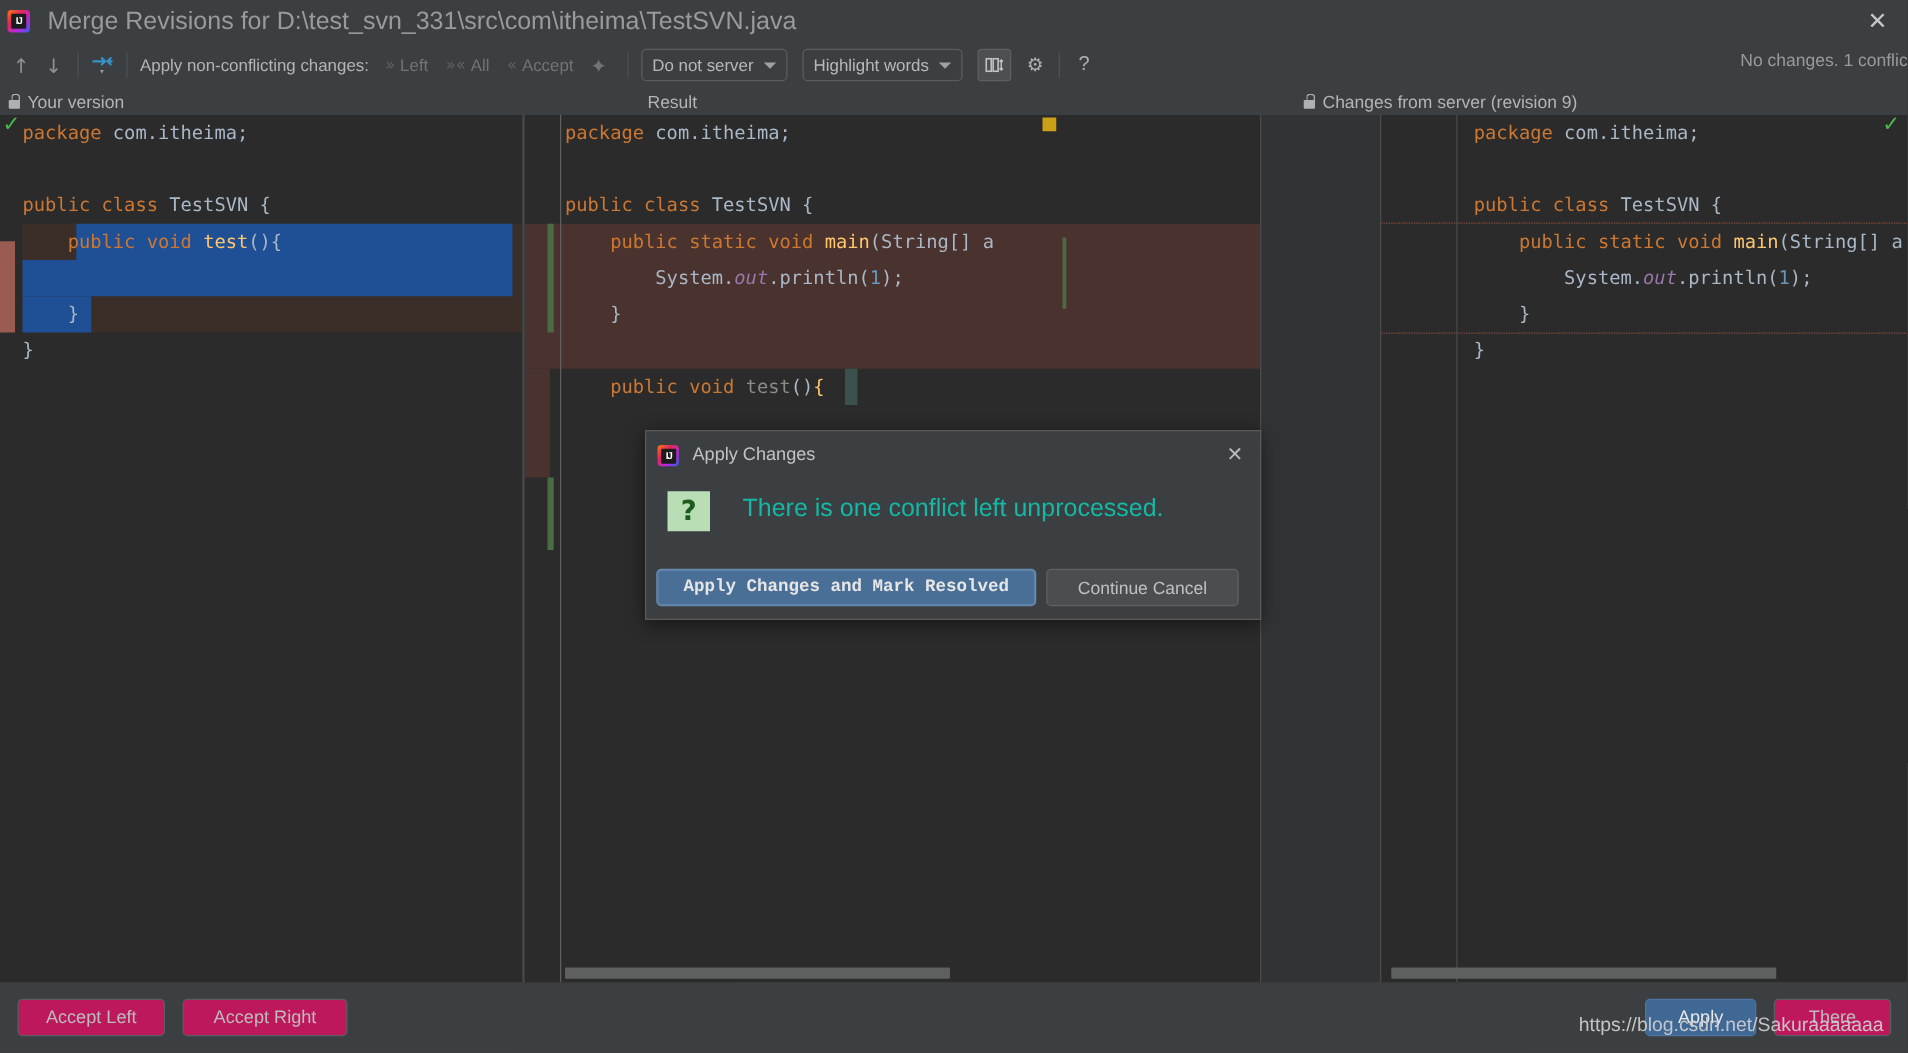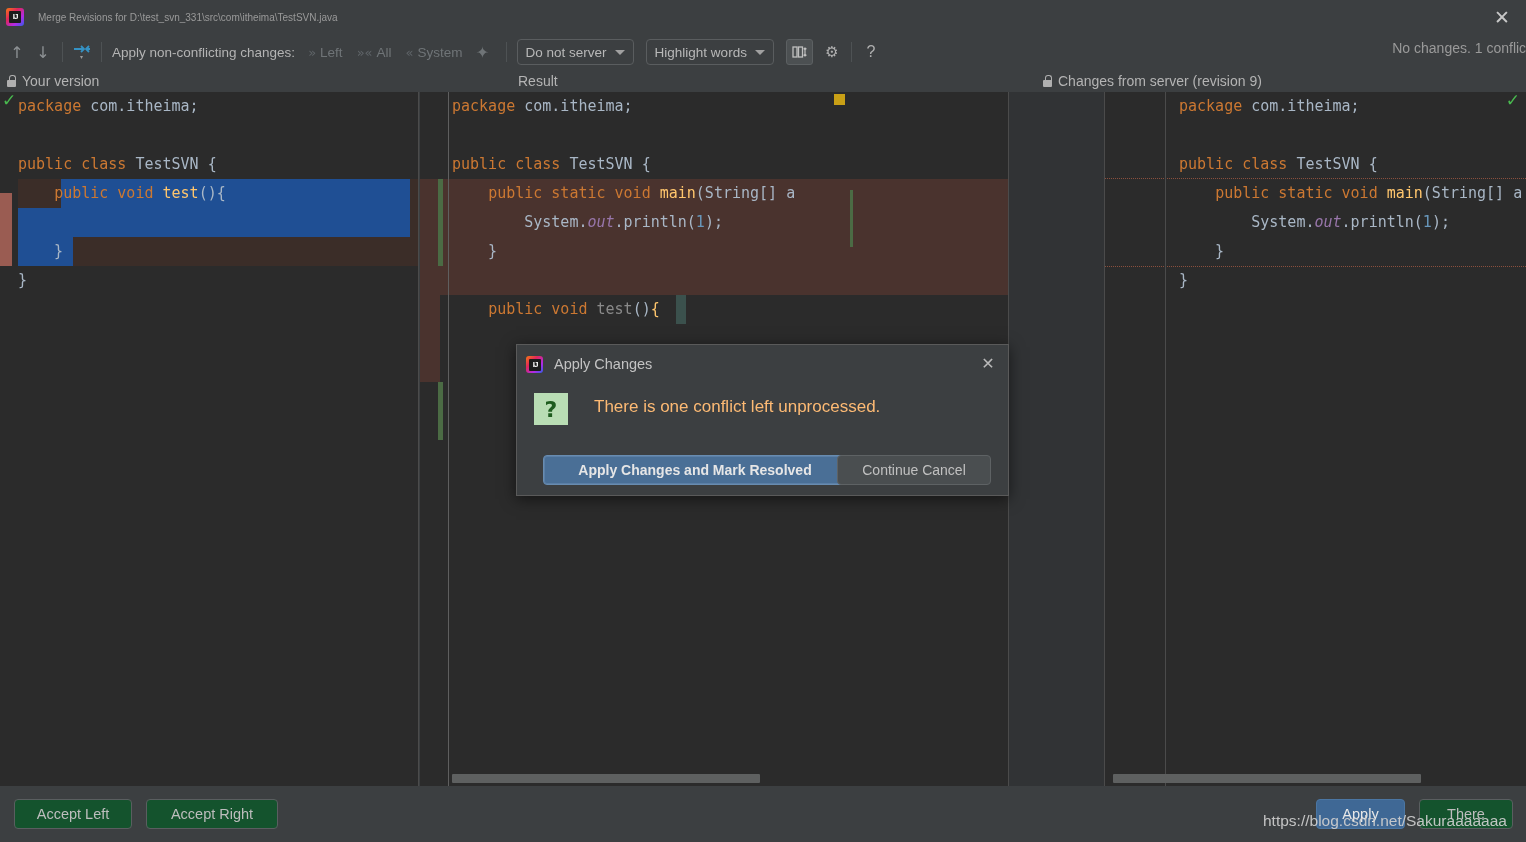--- a/index.html
+++ b/index.html
@@ -24,21 +24,21 @@
   .ij-logo::after {
     content: ""; position: absolute; left: 3px; top: 3px; width: 12px; height: 12px;
     background: #1b1b1b; border-radius: 1px;
   }
   .ij-logo .ij-text {
     position: absolute; left: 0; top: 0; width: 18px; height: 18px;
     color: #fff; font-size: 8px; font-weight: bold; line-height: 18px;
     text-align: center; z-index: 3; letter-spacing: -1px;
   }
   .title-text {
-    margin-left: 14px; color: #9a9a9a; font-size: 10px; white-space: nowrap;
+    margin-left: 14px; color: #9a9a9a; font-size: 20px; white-space: nowrap;
   }
   .win-close {
     position: absolute; right: 10px; top: 4px; width: 28px; height: 26px;
     color: #c8c8c8; font-size: 19px; line-height: 26px; text-align: center;
     cursor: pointer; font-family: "DejaVu Sans", sans-serif;
   }
 
   
   .toolbar {
     position: absolute; left: 0; top: 34px; width: 1526px; height: 36px;
@@ -147,37 +147,37 @@
   .dlg-title-text { margin-left: 11px; color: #c3c3c3; font-size: 14.5px; }
   .dlg-close {
     position: absolute; right: 9px; top: 8px; width: 22px; height: 22px; text-align: center;
     line-height: 22px; color: #b9b9b9; font-size: 16px; cursor: pointer; font-family: "DejaVu Sans", sans-serif;
   }
   .q-icon {
     position: absolute; left: 17px; top: 48px; width: 34px; height: 32px; background: #b9ddb4;
     display: flex; align-items: center; justify-content: center;
     color: #1e5c1e; font-size: 22px; font-weight: bold; font-family: "DejaVu Sans", sans-serif;
   }
-  .dlg-msg { position: absolute; left: 77px; top: 50px; color: #fdba74; font-size: 17px; line-height: 24px; }
+  .dlg-msg { position: absolute; left: 77px; top: 50px; color: #14b8a6; font-size: 20px; line-height: 24px; }
   .dlg-btn {
     position: absolute; height: 30px; border-radius: 4px; display: flex; align-items: center;
     justify-content: center; font-size: 14px; cursor: pointer; white-space: nowrap;
   }
   .btn-primary {
-    left: 26px; top: 110px; width: 304px; background: #4a6f96; border: 1px solid #688cb0;
-    color: #e6e6e6; font-weight: bold; box-shadow: 0 0 0 1px #5b7fa6 inset;
+    left: 8px; top: 110px; width: 304px; background: #4a6f96; border: 1px solid #688cb0;
+    color: #e6e6e6; font-weight: bold; box-shadow: 0 0 0 1px #5b7fa6 inset; font-family: Liberation Mono, monospace;
   }
   .btn-default {
     left: 320px; top: 110px; width: 154px; background: #4a4e50; border: 1px solid #5e6264; color: #c0c0c0;
   }
 
   
   .bottombar { position: absolute; left: 0; top: 786px; width: 1526px; height: 56px; background: #3c3f41; }
   .bbtn {
-    position: absolute; top: 13px; height: 30px; border-radius: 4px; background: #14532d;
+    position: absolute; top: 13px; height: 30px; border-radius: 4px; background: #be185d;
     border: 1px solid #5a5e60; color: #bdbdbd; font-size: 14.5px; display: flex;
     align-items: center; justify-content: center; cursor: pointer; white-space: nowrap;
   }
   .bbtn-apply {
     background: #3f6895; border: 1px solid #4b76a3; color: #e8e8e8;
   }
   .watermark {
     position: absolute; left: 1263px; top: 812px; color: #cfcfcf; font-size: 15.5px;
     opacity: .92; white-space: nowrap; font-family: "Liberation Sans", sans-serif;
   }
@@ -213,21 +213,21 @@
     <div class="tb-action">
       <span class="chev">»</span>
       <span>Left</span>
     </div>
     <div class="tb-action">
       <span class="chev">»«</span>
       <span>All</span>
     </div>
     <div class="tb-action">
       <span class="chev">«</span>
-      <span>System</span>
+      <span>Accept</span>
     </div>
     <div class="tb-icon" style="color:#6f7477;">✦</div>
 
     <div class="tb-sep" style="margin-left:10px;"></div>
     <div class="combo" style="margin-left:4px;">
       <span>Do not server</span>
       <span class="arrow"></span>
     </div>
     <div class="combo" style="margin-left:12px;">
       <span>Highlight words</span>

